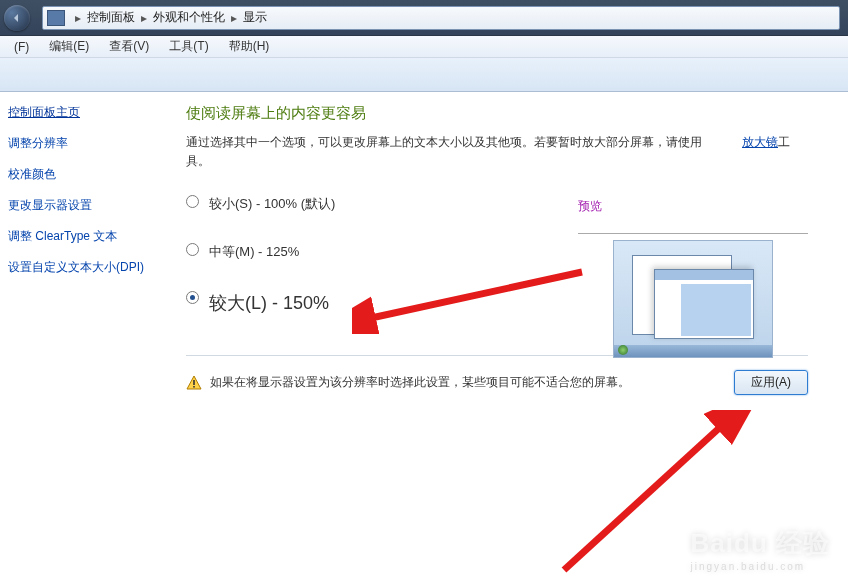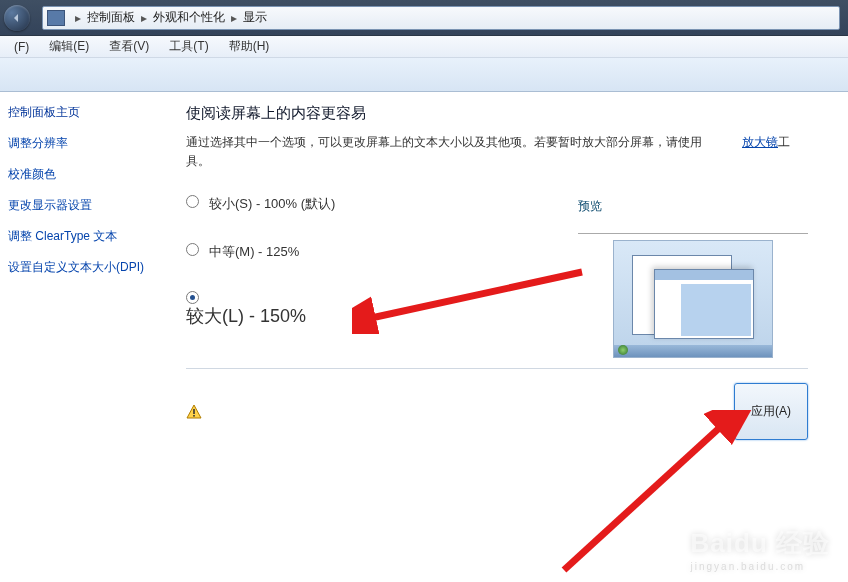--- a/index.html
+++ b/index.html
@@ -17,52 +17,52 @@
   
   .menubar { height: 22px; background: linear-gradient(#f6f9fd,#e7eef8); border-bottom: 1px solid #cfd9e6; padding-left: 4px; font-size: 12px; display:flex; align-items:center; }
   .menuitem { padding: 0 10px; color:#333; }
 
   
   .cmdbar { height: 34px; background: linear-gradient(#e8f1fb,#d7e5f4); border-bottom:1px solid #aabdd3; }
 
   
   .content { display:flex; height: calc(582px - 36px - 22px - 34px); }
   .sidebar { width: 172px; padding: 12px 12px 0 8px; }
-  .sidebar h4 { font-size: 12px; font-weight: normal; color:#003399; margin-bottom: 14px; }
+  .sidebar h4 { font-size: 12px; font-weight: normal; color:#003399; margin-bottom: 14px; text-decoration: underline; }
   .sidelink { font-size: 12px; color:#0645ad; margin-bottom: 14px; cursor:pointer; }
 
   .main { flex:1; padding: 12px 40px 0 14px; position:relative; }
-  .subtitle { color:#0f172a; font-size: 15px; margin-bottom: 10px; }
+  .subtitle { color:#4d7c0f; font-size: 15px; margin-bottom: 10px; }
   .desc { font-size: 12px; color:#333; margin-bottom: 24px; line-height:1.6; }
   .desc a { color:#0645ad; text-decoration: underline; padding-left: 40px; }
 
   .options { position:relative; }
   .radio-row { display:flex; align-items:flex-start; margin-bottom:30px; font-size:13px; color:#333; }
-  .radio-row.large { font-size: 18px; margin-bottom:40px;flex-direction:column; }
+  .radio-row.large { font-size: 18px; margin-bottom:40px; }
   .radio { width:13px; height:13px; border:1px solid #7a7a7a; border-radius:50%; margin-right:10px; display:flex; align-items:center; justify-content:center; background:#fff; }
   .radio .dot { width:5px; height:5px; border-radius:50%; background:#23508f; display:none; }
   .radio.checked .dot { display:block; }
 
   .preview-area { position:absolute; right: 40px; top: 106px; width: 230px; }
-  .preview-area .grouplabel { font-size:12px; color:#0c4a6e; margin-bottom:18px; }
+  .preview-area .grouplabel { font-size:12px; color:#a21caf; margin-bottom:18px; }
   .preview-area .groupline { border:none; border-top:1px solid #aaa; margin-bottom:6px; }
   .preview-img { width:160px; height:118px; border:1px solid #9ab2cd; background:linear-gradient(#d9e8f7,#bcd3ea); margin:0 auto; position:relative; }
   .preview-img .winback { position:absolute; left:18px; top:14px; width:100px; height:80px; background:#fff; border:1px solid #6b87aa; }
   .preview-img .winfront { position:absolute; left:40px; top:28px; width:100px; height:70px; background:#fff; border:1px solid #6b87aa; box-shadow:-2px -2px 6px rgba(0,0,0,0.2); }
   .preview-img .winfront .titlebar { height:10px; background:#a3c1e2; }
   .preview-img .winfront .pane { position:absolute; left:26px; top:14px; width:70px; height:52px; background:#b7d2ee; }
   .preview-img .taskbar { position:absolute; bottom:0; left:0; right:0; height:12px; background:linear-gradient(#99b8d9,#6e93bd); }
   .preview-img .startorb { position:absolute; bottom:2px; left:4px; width:10px; height:10px; border-radius:50%; background:radial-gradient(#8ed06c,#2a6e2c); }
 
   .hr { border:none; border-top:1px solid #d0d8e2; margin: 24px 0 14px 0; }
 
   .warning-row { display:flex; align-items:center; font-size:12px; color:#333; }
   .warn-icon { width:16px; height:16px; margin-right:8px; display:inline-block; }
   .warn-icon svg { display:block; }
-  .apply-btn { margin-left: auto; padding: 19px 16px; font-size:12px; background:linear-gradient(#f2f7fc,#d9e6f3); border:1px solid #2e7cd1; border-radius:3px; color:#222; box-shadow:0 0 2px #6ba8e6; }
+  .apply-btn { margin-left: auto; padding: 3px 16px; font-size:12px; background:linear-gradient(#f2f7fc,#d9e6f3); border:1px solid #2e7cd1; border-radius:3px; color:#222; box-shadow:0 0 2px #6ba8e6; }
 
   
   .arrow { position:absolute; pointer-events:none; }
   .watermark { position:absolute; right:18px; bottom:10px; font-size:26px; color:rgba(255,255,255,0.55); font-weight:bold; letter-spacing:1px; text-shadow:0 0 6px rgba(0,0,0,0.15); font-family: Arial, sans-serif;}
   .watermark .sub { display:block; font-size:10px; color:rgba(200,200,200,0.6); letter-spacing:2px; text-align:left; font-weight:normal; }
   .paw { position:absolute; right:18px; bottom:62px; opacity:0.25; }
 </style>
 </head>
 <body>
 
@@ -144,20 +144,21 @@
     <hr class="hr">
 
     <div class="warning-row">
       <span class="warn-icon">
         <svg viewBox="0 0 16 16">
             <polygon points="8,1 15,14 1,14" fill="#ffd24a" stroke="#b07c00" stroke-width="1"></polygon>
             <rect x="7.2" y="5" width="1.6" height="5" fill="#333"></rect>
             <rect x="7.2" y="11" width="1.6" height="1.6" fill="#333"></rect>
           </svg>
       </span>
+      <span>如果在将显示器设置为该分辨率时选择此设置，某些项目可能不适合您的屏幕。</span>
       <button class="apply-btn">应用(A)</button>
     </div>
 
     <svg class="arrow" style="left:180px; top:172px;" width="240" height="70">
       <defs>
           <marker id="ah1" markerWidth="10" markerHeight="10" refX="2" refY="3" orient="auto">
             <path d="M0,0 L0,6 L9,3 z" fill="#e41b1b"></path>
           </marker>
         </defs>
       <line x1="230" y1="8" x2="10" y2="56" stroke="#e41b1b" stroke-width="7" marker-end="url(#ah1)"></line>

